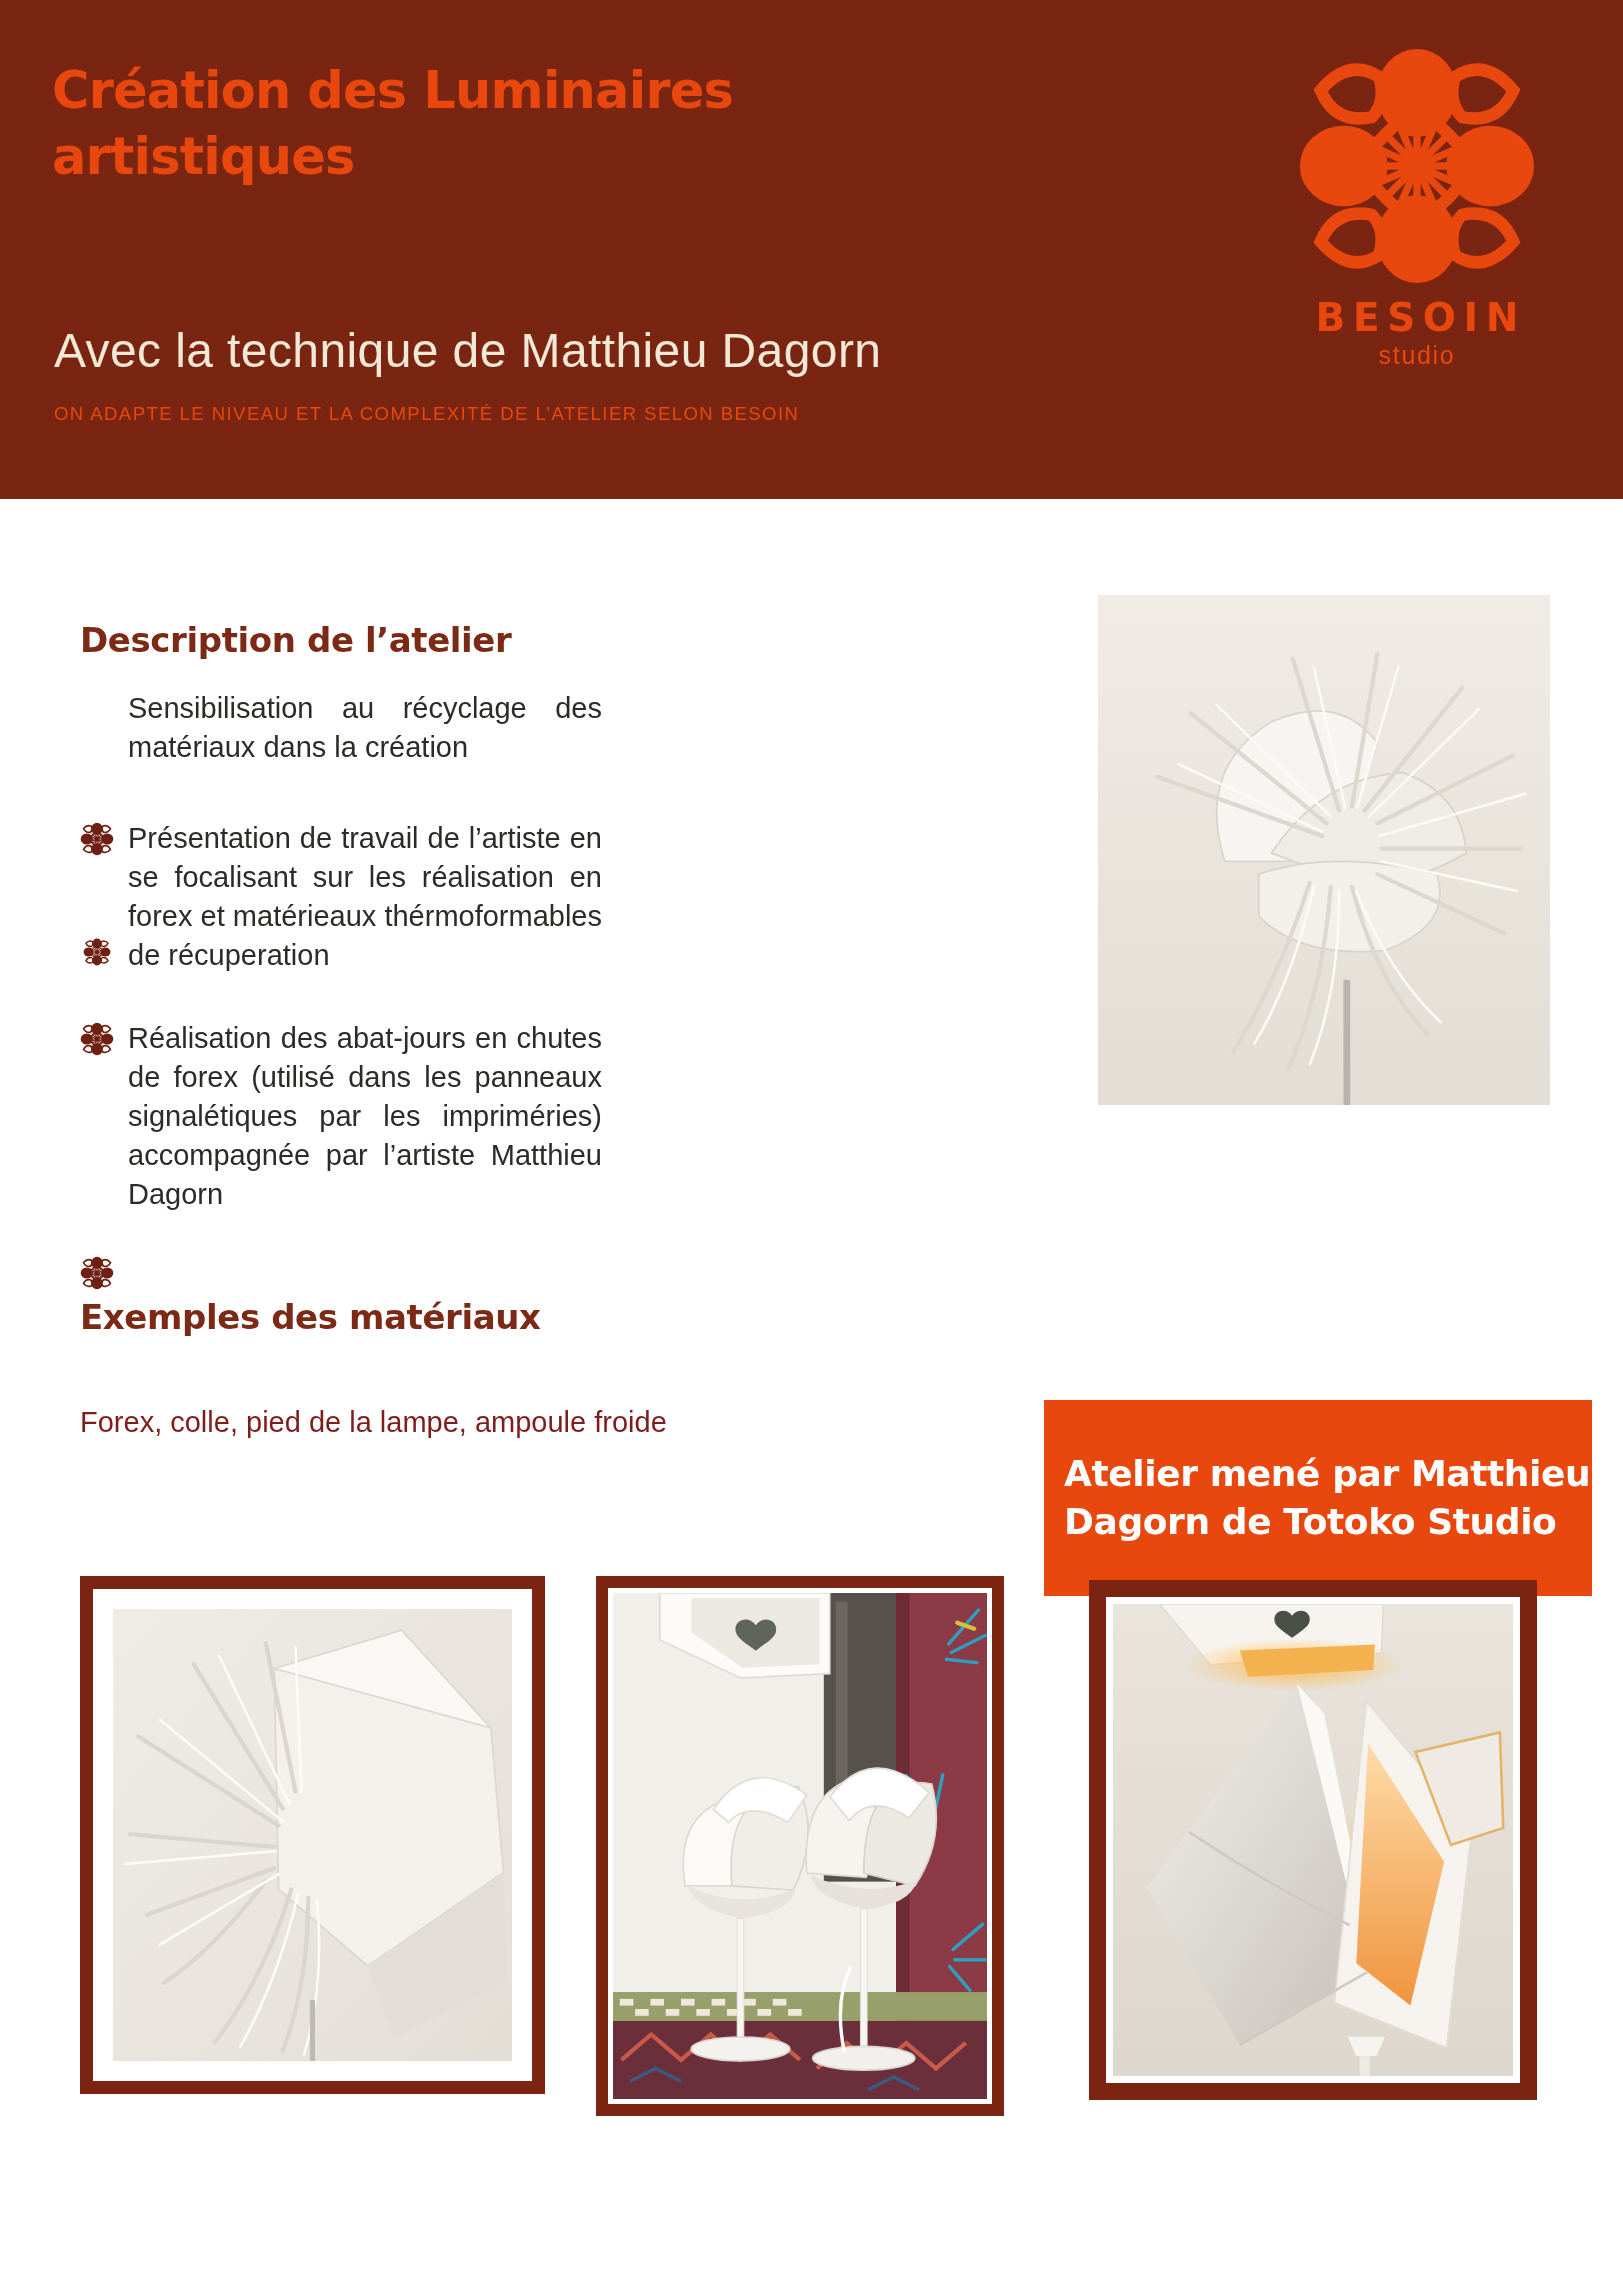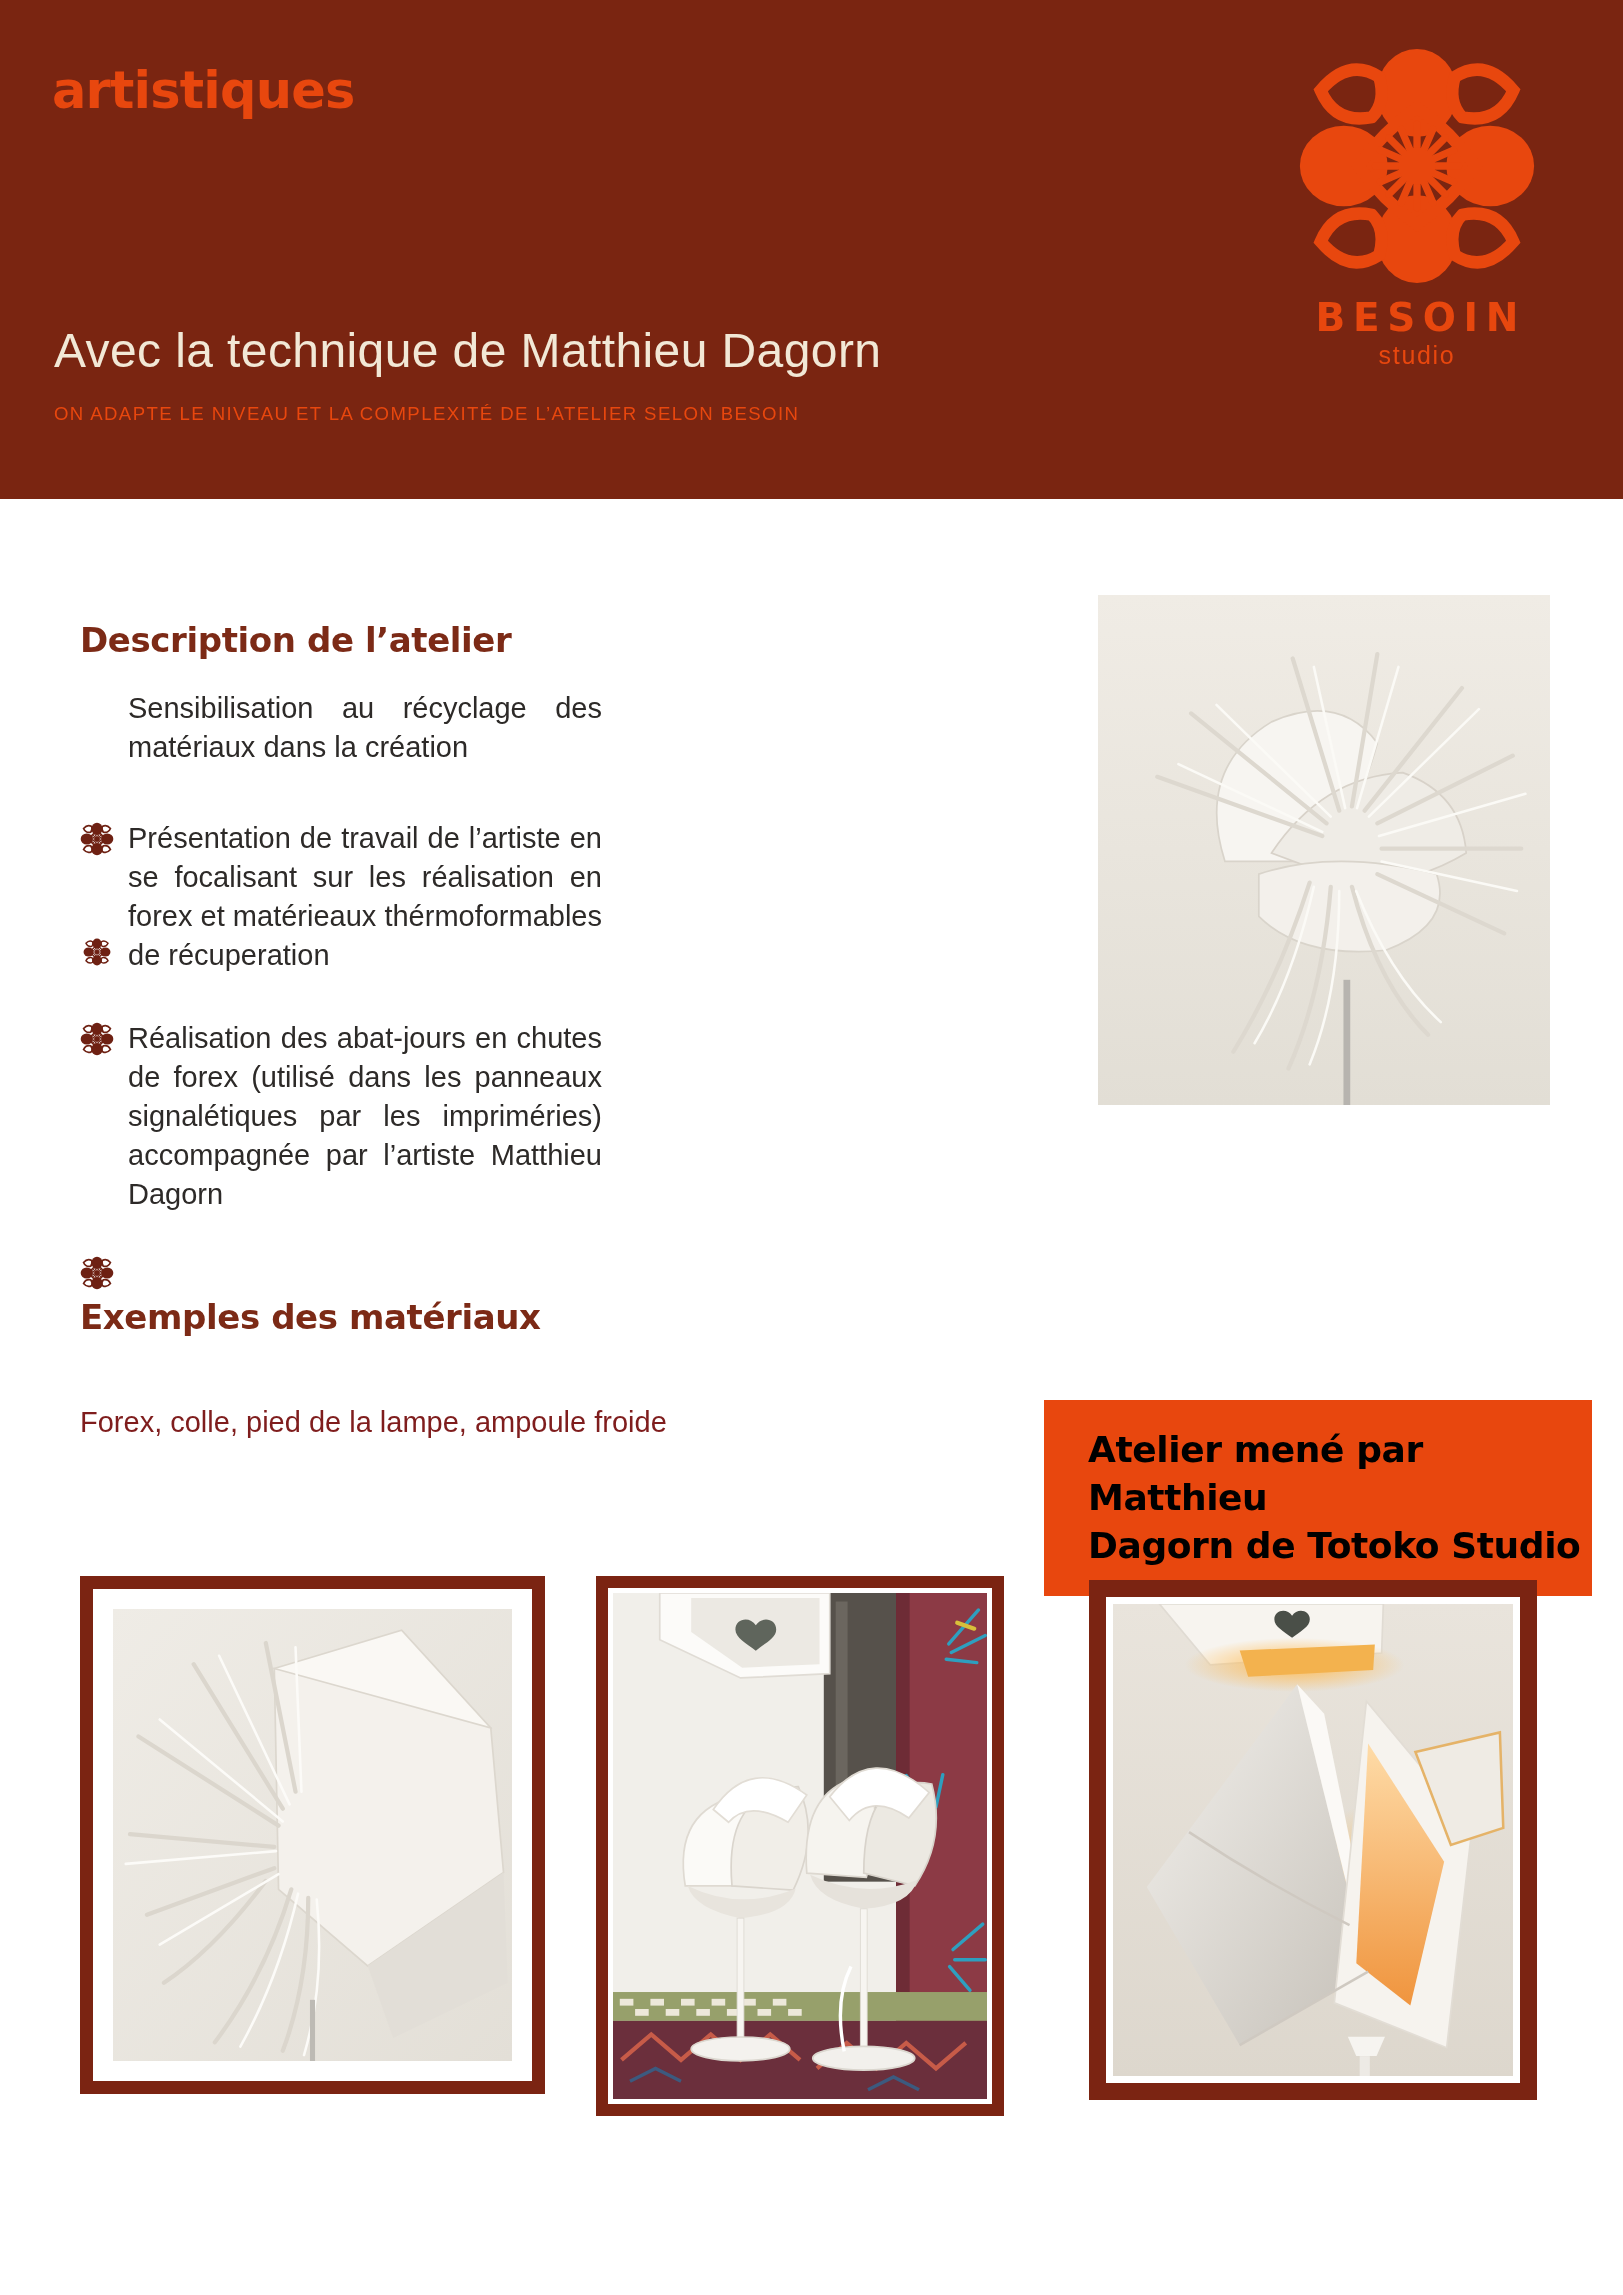--- a/index.html
+++ b/index.html
@@ -36,23 +36,23 @@
   .bicon.stray{left:2.5px;top:119px;width:28px;height:28px;}
   .gap1{margin-bottom:44px;}
   .gap2{margin-bottom:52px;}
   .gap3{margin-bottom:39px;}
 
   .mat-text{position:absolute;left:80px;top:1377px;font-size:29px;color:#7f1d1d;}
 
   
   .callout{position:absolute;left:1044px;top:1400px;width:548px;height:196px;
            background:#E8470E;box-sizing:border-box;display:flex;flex-direction:column;
-           justify-content:center;padding-left:44px;
+           justify-content:center;padding-left:20px;
            font-family:"DejaVu Sans",sans-serif;font-weight:bold;font-size:36px;
-           line-height:48px;color:#000000;letter-spacing:-0.4px;}
+           line-height:48px;color:#ffffff;letter-spacing:-0.4px;}
 
   
   .photo{position:absolute;box-sizing:border-box;background:#ffffff;}
   .photo svg{display:block;width:100%;height:100%;}
   .photo-hero{left:1098px;top:595px;width:452px;height:510px;}
   .photo-a{left:80px;top:1576px;width:465px;height:518px;border:13.5px solid #7B2412;padding:20px;}
   .photo-b{left:596px;top:1576px;width:408px;height:540px;border:12.7px solid #7B2412;padding:5px;}
   .photo-c{left:1089px;top:1580px;width:448px;height:520px;border:17px solid #7B2412;padding:6.8px;}
 </style>
 </head>
@@ -86,20 +86,21 @@
       </g>
       <circle cx="100" cy="100" r="15" fill="currentColor"></circle>
     </symbol>
   </defs>
 </svg>
 
 <div class="page">
 
   <header class="header">
     <div class="title">
+      <div>Création des Luminaires</div>
       <div>artistiques</div>
     </div>
     <div class="subtitle">Avec la technique de Matthieu Dagorn</div>
     <div class="tagline">ON ADAPTE LE NIVEAU ET LA COMPLEXITÉ DE L’ATELIER SELON BESOIN</div>
 
     <div class="logo">
       <svg class="flower" viewBox="0 0 200 200">
         <use href="#flower-sym"></use>
       </svg>
       <div class="logo-word">BESOIN</div>

